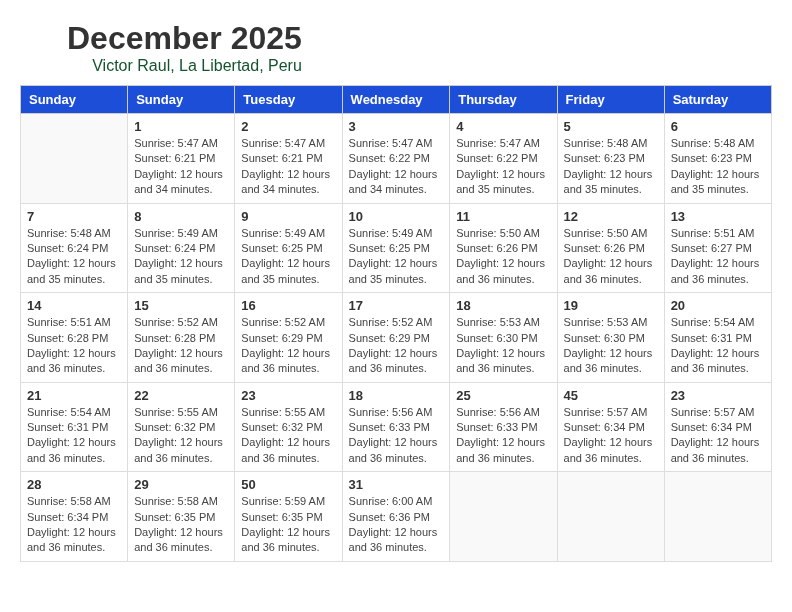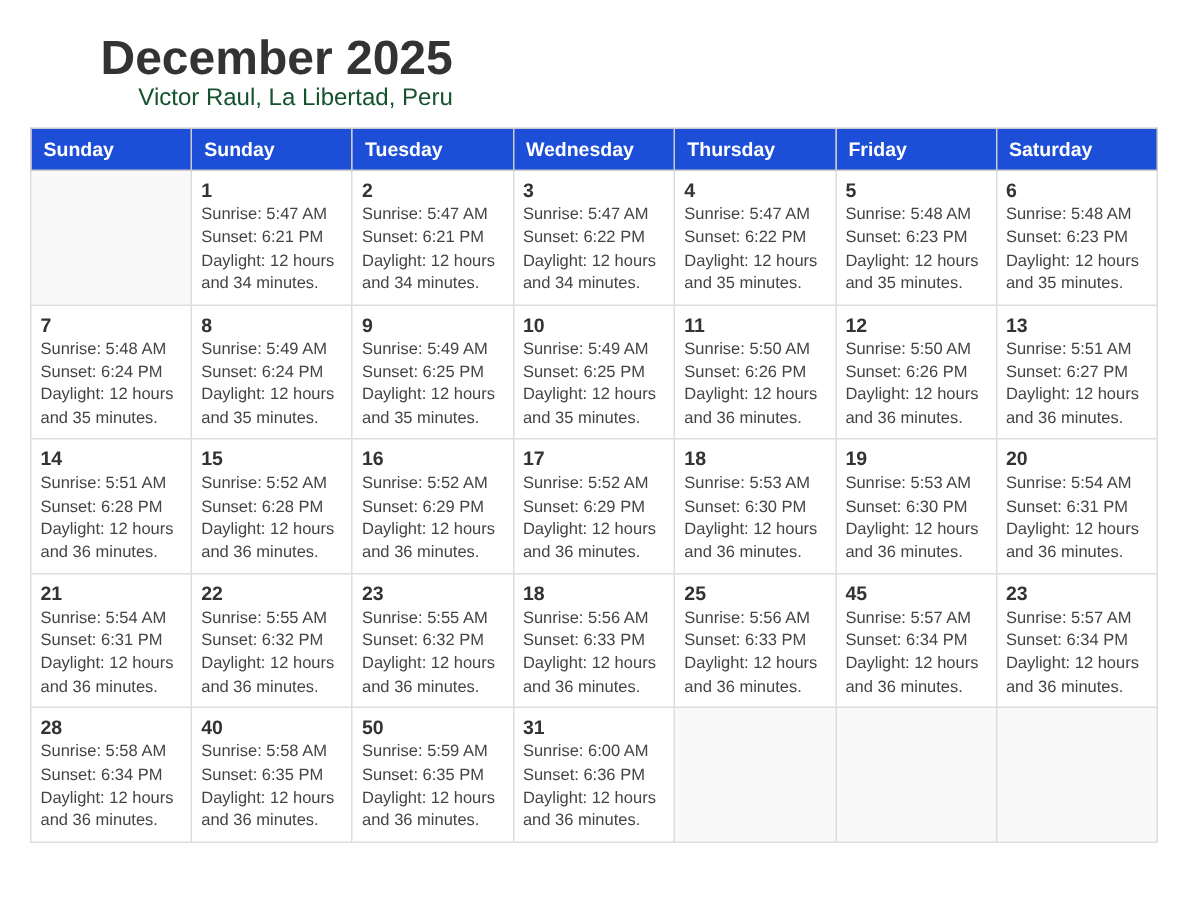--- a/index.html
+++ b/index.html
@@ -229,21 +229,21 @@
           <span class="day-number">23</span>
           <div class="day-info">Sunrise: 5:57 AM<br>Sunset: 6:34 PM<br>Daylight: 12 hours and 36 minutes.</div>
         </td>
       </tr>
       <tr>
         <td>
           <span class="day-number">28</span>
           <div class="day-info">Sunrise: 5:58 AM<br>Sunset: 6:34 PM<br>Daylight: 12 hours and 36 minutes.</div>
         </td>
         <td>
-          <span class="day-number">40</span>
+          <span class="day-number">29</span>
           <div class="day-info">Sunrise: 5:58 AM<br>Sunset: 6:35 PM<br>Daylight: 12 hours and 36 minutes.</div>
         </td>
         <td>
           <span class="day-number">50</span>
           <div class="day-info">Sunrise: 5:59 AM<br>Sunset: 6:35 PM<br>Daylight: 12 hours and 36 minutes.</div>
         </td>
         <td>
           <span class="day-number">31</span>
           <div class="day-info">Sunrise: 6:00 AM<br>Sunset: 6:36 PM<br>Daylight: 12 hours and 36 minutes.</div>
         </td>

